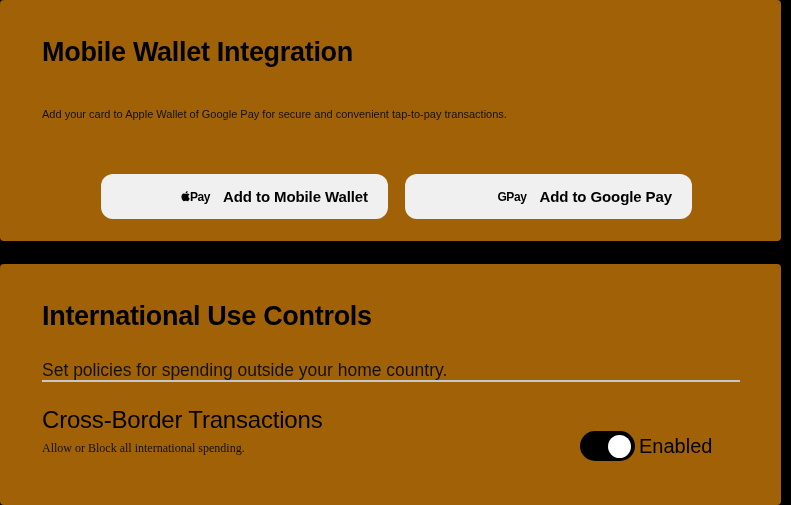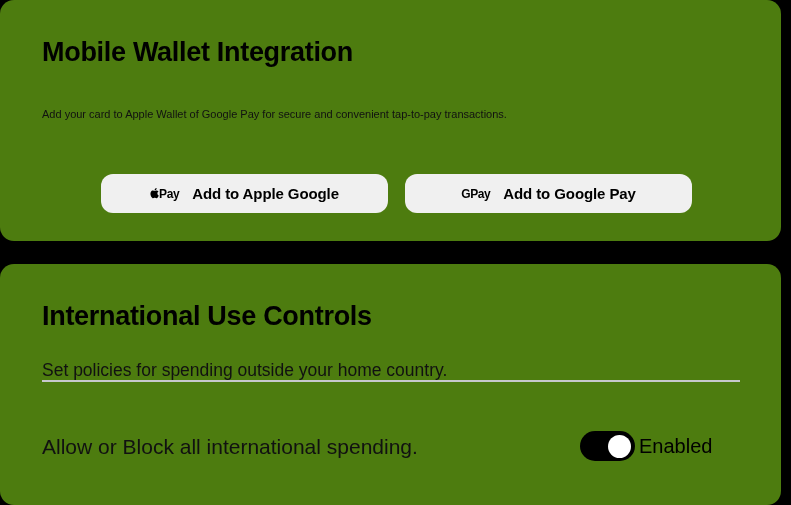--- a/index.html
+++ b/index.html
@@ -10,22 +10,22 @@
     width: 791px;
     height: 505px;
     background: #000000;
     font-family: "Liberation Sans", sans-serif;
     overflow: hidden;
     position: relative;
   }
 
   .card {
     position: absolute;
-    background: #4d7c0f;
-    border-radius: 14px;
+    background: #a16207;
+    border-radius: 4px;
     box-sizing: border-box;
   }
 
   
   #wallet-card {
     left: 0px;
     top: 0px;
     width: 781px;
     height: 241px;
   }
@@ -55,27 +55,27 @@
 
   .wallet-buttons {
     position: absolute;
     left: 101px;
     top: 174px;
     display: flex;
     gap: 17px;
   }
 
   .wallet-btn {
-    height: 39px;
+    height: 45px;
     background: #f0f0f0;
     border: none;
     border-radius: 12px;
     display: flex;
     align-items: center;
-    justify-content: center;
+    justify-content: flex-end;
     gap: 13px;
     cursor: pointer;
     padding: 0 20px;
     font-family: "Liberation Sans", sans-serif;
   }
   #apple-wallet-button { width: 287px; }
   #google-pay-button   { width: 287px; }
 
   .pay-mark {
     font-size: 12px;
@@ -132,25 +132,26 @@
     font-size: 24px;
     font-weight: normal;
     color: #000000;
     white-space: nowrap;
     letter-spacing: -0.2px;
   }
 
   .row-desc {
     position: absolute;
     left: 42px;
-    top: 171px;
-    font-size: 21px;
+    top: 177px;
+    font-size: 12px;
     font-weight: normal;
     color: #111111;
     white-space: nowrap;
+    font-family: Liberation Serif, serif;
   }
 
   .toggle-group {
     position: absolute;
     left: 580px;
     top: 167px;
     display: flex;
     align-items: center;
     gap: 4px;
   }
@@ -191,41 +192,42 @@
   <div class="wallet-buttons">
 
     <button class="wallet-btn" id="apple-wallet-button">
       <span class="pay-mark">
         <svg width="9" height="11" viewBox="0 0 9 11" aria-hidden="true">
           <path d="M6.1 1.72c.36-.44.6-1.04.53-1.65-.52.02-1.15.35-1.52.79-.33.38-.62 1-.54 1.59.58.05 1.17-.29 1.53-.73z" fill="#000"></path>
           <path d="M6.62 2.57c-.84-.05-1.56.48-1.96.48-.4 0-1.02-.45-1.68-.44-.86.01-1.66.5-2.1 1.28-.9 1.55-.24 3.85.64 5.11.43.62.94 1.31 1.62 1.29.64-.03.89-.42 1.67-.42.78 0 1 .42 1.68.41.7-.01 1.14-.63 1.56-1.25.5-.72.7-1.41.71-1.45-.02-.01-1.37-.53-1.38-2.08-.01-1.3 1.06-1.92 1.11-1.95-.61-.9-1.55-1-1.87-1.02z" fill="#000"></path>
         </svg>
         <span>Pay</span>
       </span>
-      <span class="wallet-btn-label">Add to Apple Google</span>
+      <span class="wallet-btn-label">Add to Mobile Wallet</span>
     </button>
 
     <button class="wallet-btn" id="google-pay-button">
       <span class="pay-mark">
         <span>GPay</span>
       </span>
       <span class="wallet-btn-label">Add to Google Pay</span>
     </button>
 
   </div>
 </div>
 
 <div class="card" id="intl-card">
 
   <div class="card-title intl-title-pos">International Use Controls</div>
 
   <div class="intl-subtitle">Set policies for spending outside your home country.</div>
 
   <div class="divider"></div>
 
+  <div class="row-title">Cross-Border Transactions</div>
 
   <div class="row-desc">Allow or Block all international spending.</div>
 
   <div class="toggle-group">
     <div class="toggle">
       <div class="knob"></div>
     </div>
     <span class="toggle-label">Enabled</span>
   </div>
 

